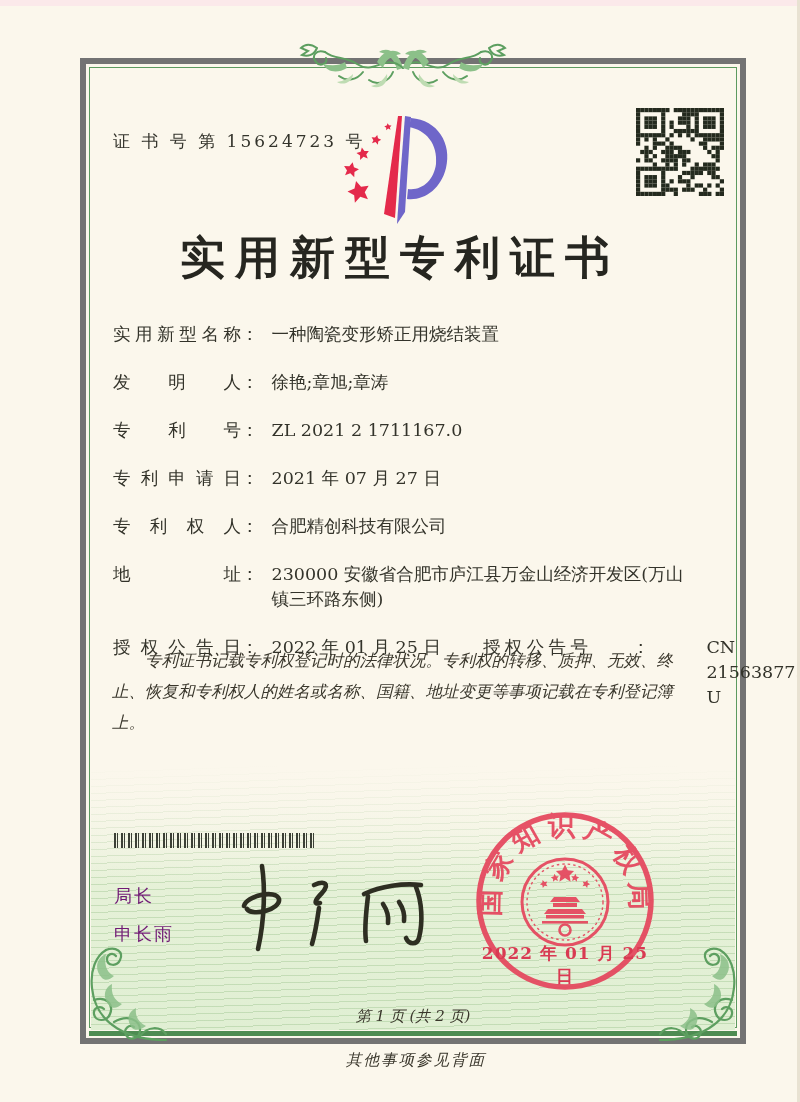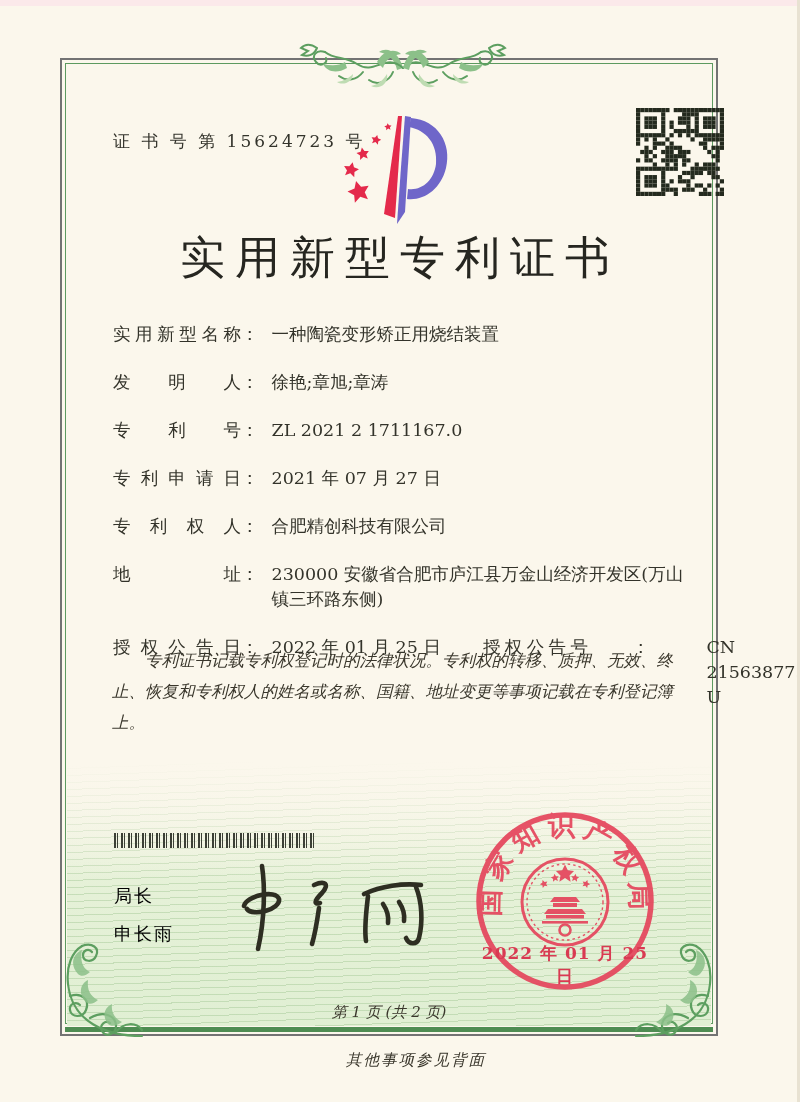--- a/index.html
+++ b/index.html
@@ -2,21 +2,21 @@
 <html><head>
 <meta charset="utf-8">
 <style>
   html,body{margin:0;padding:0;}
   body{width:800px;height:1102px;background:#f2efe4;font-family:"DejaVu Serif","Liberation Serif",serif;}
   .page{position:relative;width:800px;height:1102px;background:#fbf7ec;overflow:hidden;}
   .page::before{content:"";position:absolute;left:0;top:0;right:0;height:6px;background:#fbe9ea;}
   .page::after{content:"";position:absolute;right:0;top:0;bottom:0;width:3px;background:#e8e2d2;}
 
   
-  .frame{position:absolute;left:60px;top:58px;width:654px;height:974px;border:2px solid #737373;}
+  .frame{position:absolute;left:80px;top:58px;width:654px;height:974px;border:6px solid #737373;}
   .frame-inner{position:absolute;left:3px;top:3px;right:3px;bottom:10px;border:1px solid #5c9a5f;border-bottom:1px solid #5c9a5f;}
   .frame-bottom-bar{position:absolute;left:3px;right:3px;bottom:2px;height:5px;background:#4e8c52;}
 
   
   .green-zone{position:absolute;left:5px;right:5px;bottom:8px;height:265px;
     background:
       repeating-linear-gradient(178deg, rgba(126,176,112,.30) 0 1px, rgba(126,176,112,0) 1px 7px),
       linear-gradient(to bottom, rgba(229,241,217,0) 0%, rgba(226,240,212,.85) 45%, #e0efd3 100%);}
   .zone-fade{position:absolute;left:0;right:0;top:0;height:120px;
     background:linear-gradient(to bottom,#fbf7ec 0%, rgba(251,247,236,0) 100%);}
@@ -25,41 +25,41 @@
   .top-flourish{position:absolute;left:283px;top:28px;width:240px;height:80px;}
   .corner{position:absolute;width:92px;height:102px;}
   .corner.bl{left:-6px;bottom:-8px;}
   .corner.br{right:-6px;bottom:-8px;transform:scaleX(-1);}
 
   
   .cert-no{position:absolute;left:113px;top:116px;font-size:17px;letter-spacing:3px;color:#33332b;margin-top:14px;}
   .logo{position:absolute;left:336px;top:112px;width:120px;height:112px;}
   .qr{position:absolute;left:636px;top:108px;width:88px;height:88px;}
   .title{position:absolute;left:0;top:228px;width:100%;text-align:center;font-size:45px;
-    font-weight:400;letter-spacing:10px;color:#262620;}
+    font-weight:700;letter-spacing:10px;color:#262620;}
 
   
   .fields{position:absolute;left:113px;top:322px;width:578px;font-size:17.5px;color:#33332a;}
   .frow{display:flex;align-items:flex-start;margin-bottom:23px;line-height:25px;}
   .flabel{display:inline-block;width:128px;text-align:justify;text-align-last:justify;flex:0 0 128px;}
   .fcolon{flex:0 0 auto;}
   .fvalue{margin-left:13px;flex:1 1 auto;}
   .frow.grant{margin-bottom:1px;}
   .grant-right{display:flex;margin-left:42px;gap:44px;}
   .grant-right .flabel{width:105px;flex-basis:105px;}
 
   
   .body-text{position:absolute;left:112px;top:645px;width:578px;font-size:16.5px;line-height:31px;
     color:#3a372c;font-style:italic;}
   .body-text p{margin:0;text-indent:2em;}
 
   
   .barcode{position:absolute;left:114px;top:833px;width:200px;height:15px;z-index:2;
     background:repeating-linear-gradient(90deg,#3c4036 0 2px,transparent 2px 3px,#3c4036 3px 4px,transparent 4px 7px,#3c4036 7px 9px,transparent 9px 10px,#3c4036 10px 11px,transparent 11px 14px);}
-  .signer{position:absolute;left:114px;top:884px;z-index:2;font-size:18px;color:#000000;
+  .signer{position:absolute;left:114px;top:884px;z-index:2;font-size:18px;color:#701a75;
     font-family:"DejaVu Sans","Liberation Sans",sans-serif;}
   .signer div{margin-bottom:14px;letter-spacing:2px;}
   .signature{position:absolute;left:218px;top:852px;width:225px;height:105px;z-index:2;}
   .seal{position:absolute;left:470px;top:806px;width:190px;height:190px;z-index:2;opacity:.92;}
   .seal-date{position:absolute;left:470px;top:942px;width:190px;text-align:center;z-index:3;
     font-size:17px;font-weight:600;color:#d93a52;letter-spacing:1px;}
 
   
   .page-note{position:absolute;left:0;top:1001px;width:100%;text-align:center;z-index:2;
     font-size:15px;color:#3a372c;font-style:italic;}

